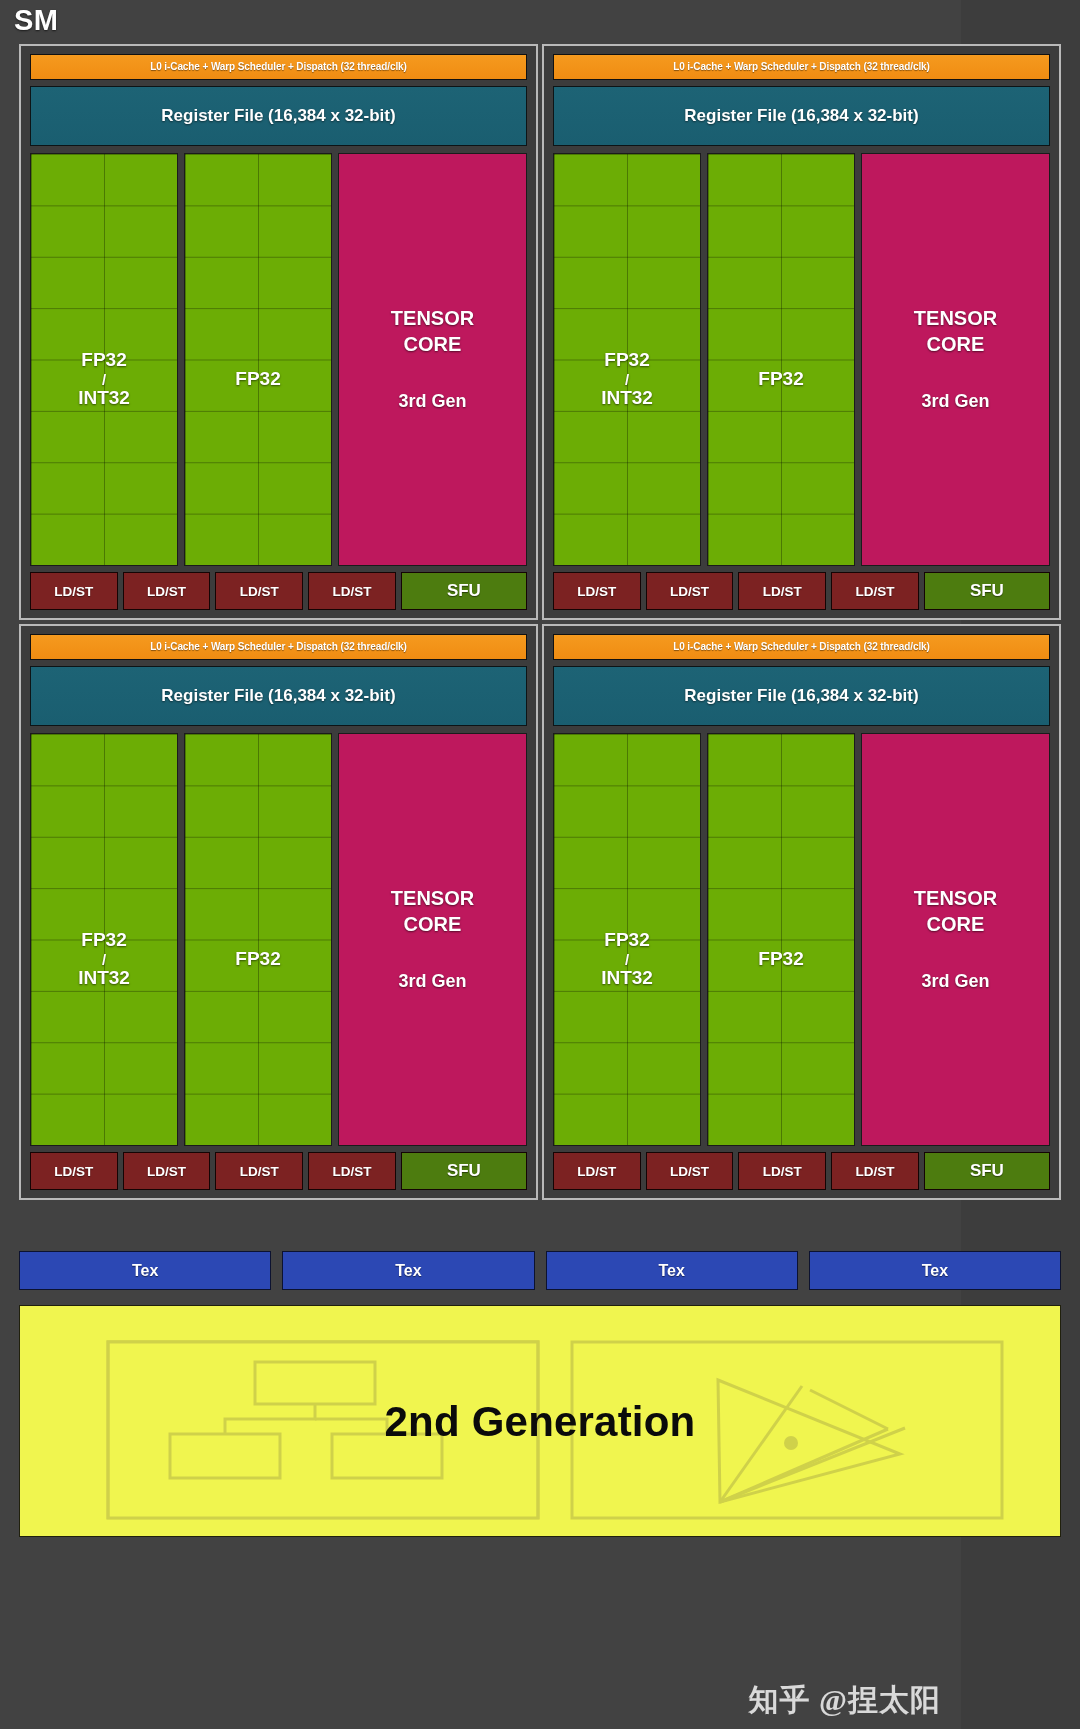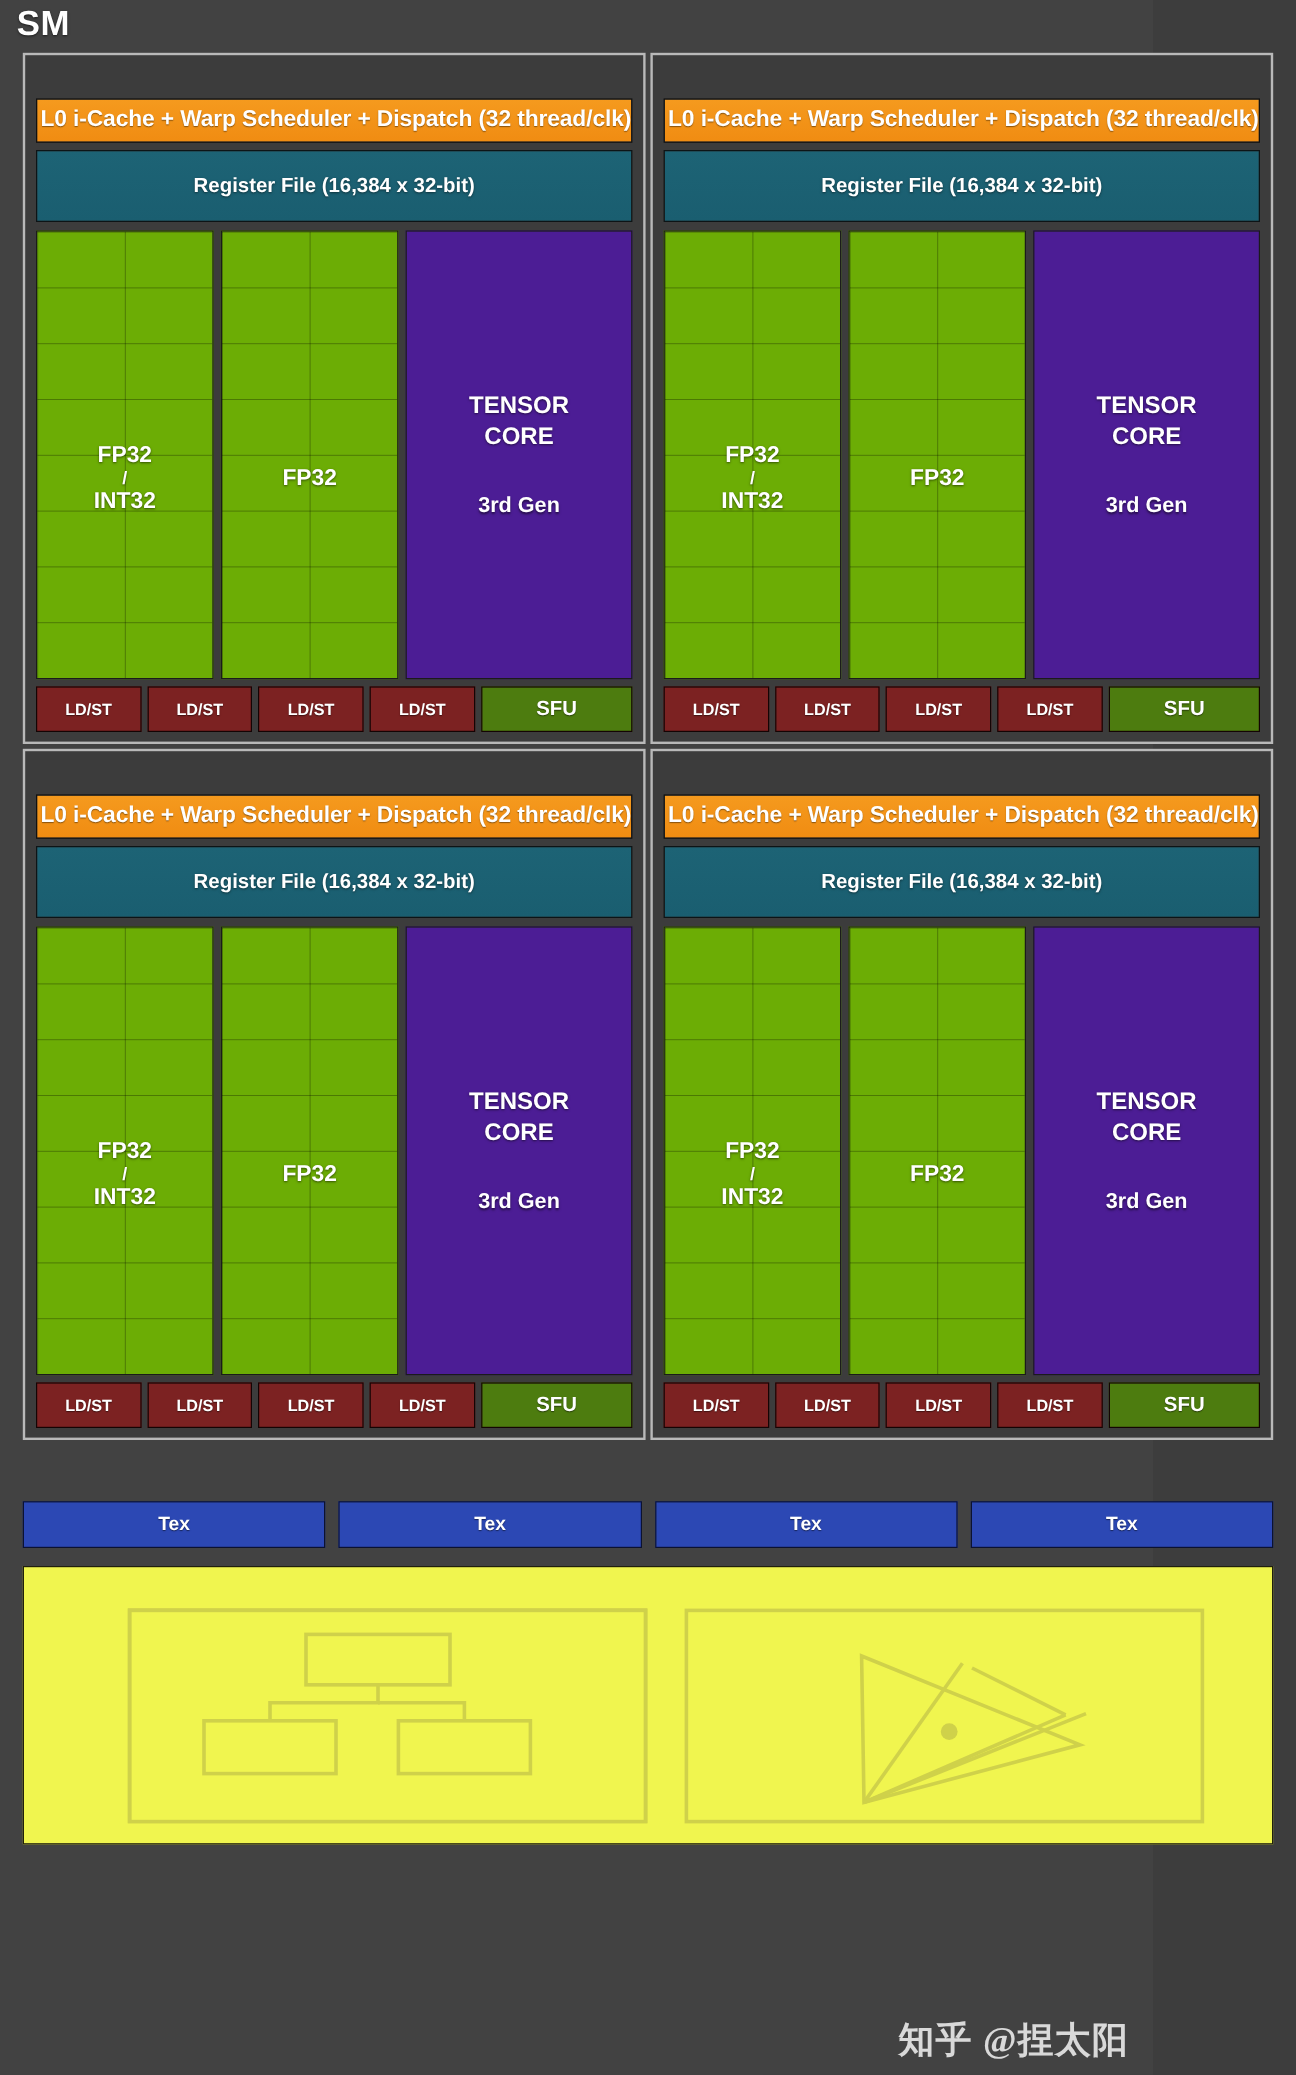--- a/index.html
+++ b/index.html
@@ -35,27 +35,26 @@
     background:#3c3c3c;
     padding:8px 9px 8px 9px;
     box-sizing:border-box;
     display:flex;flex-direction:column;
   }
   
   .sched{
     background:linear-gradient(#f59a1e,#f08c12);
     border:1px solid #111;
     color:#ffffff;
-    font-size:19px;font-weight:bold;
-    text-align:right;
+    font-size:10px;font-weight:bold;
+    text-align:center;
     padding:6px 0 7px 0;
     letter-spacing:-.1px;
     text-shadow:0 1px 1px rgba(0,0,0,.45);
     box-sizing:border-box;
-    margin-top:28px;
   }
   
   .regfile{
     margin-top:6px;
     background:linear-gradient(#1d6375,#1a5e70);
     border:1px solid #0d1416;
     color:#ffffff;
     font-size:17px;font-weight:bold;
     display:flex;align-items:center;justify-content:center;
     height:60px;
@@ -91,21 +90,21 @@
   .fp-label{
     position:relative;z-index:2;
     color:#ffffff;font-weight:bold;font-size:19px;
     line-height:1.18;text-align:center;
     text-shadow:0 1px 2px rgba(0,0,0,.55);
     margin-top:40px;
   }
   .fp-label .slash{font-size:15px;display:block;line-height:1.05;}
   .tensor-col{
     flex:1.28 1 0;
-    background:#4c1d95;
+    background:#be185d;
     border:1px solid #1b1b1b;
     display:flex;align-items:center;justify-content:center;
     box-sizing:border-box;
   }
   .tensor-label{
     color:#ffffff;font-weight:bold;text-align:center;
     font-size:20px;line-height:1.3;
     text-shadow:0 1px 2px rgba(0,0,0,.55);
   }
   .tensor-label .gen{font-size:18px;font-weight:bold;margin-top:33px;}
@@ -374,18 +373,19 @@
         <path d="M868 123 L700 196"></path>
         <path d="M790 84 L700 196" stroke="none"></path>
       </g>
 
       <path d="M782 80 L700 196" stroke="#cfd14a" stroke-width="3" fill="none"></path>
       <path d="M700 196 L885 122" stroke="#cfd14a" stroke-width="3" fill="none"></path>
 
       <circle cx="771" cy="137" r="7" fill="#cfd14a" stroke="none"></circle>
     </svg>
     <div class="rt-text">
+      <div class="rt-line2">2nd Generation</div>
     </div>
   </div>
 
   <div class="watermark">知乎 @捏太阳</div>
 
 </div>
 
 </body></html>

